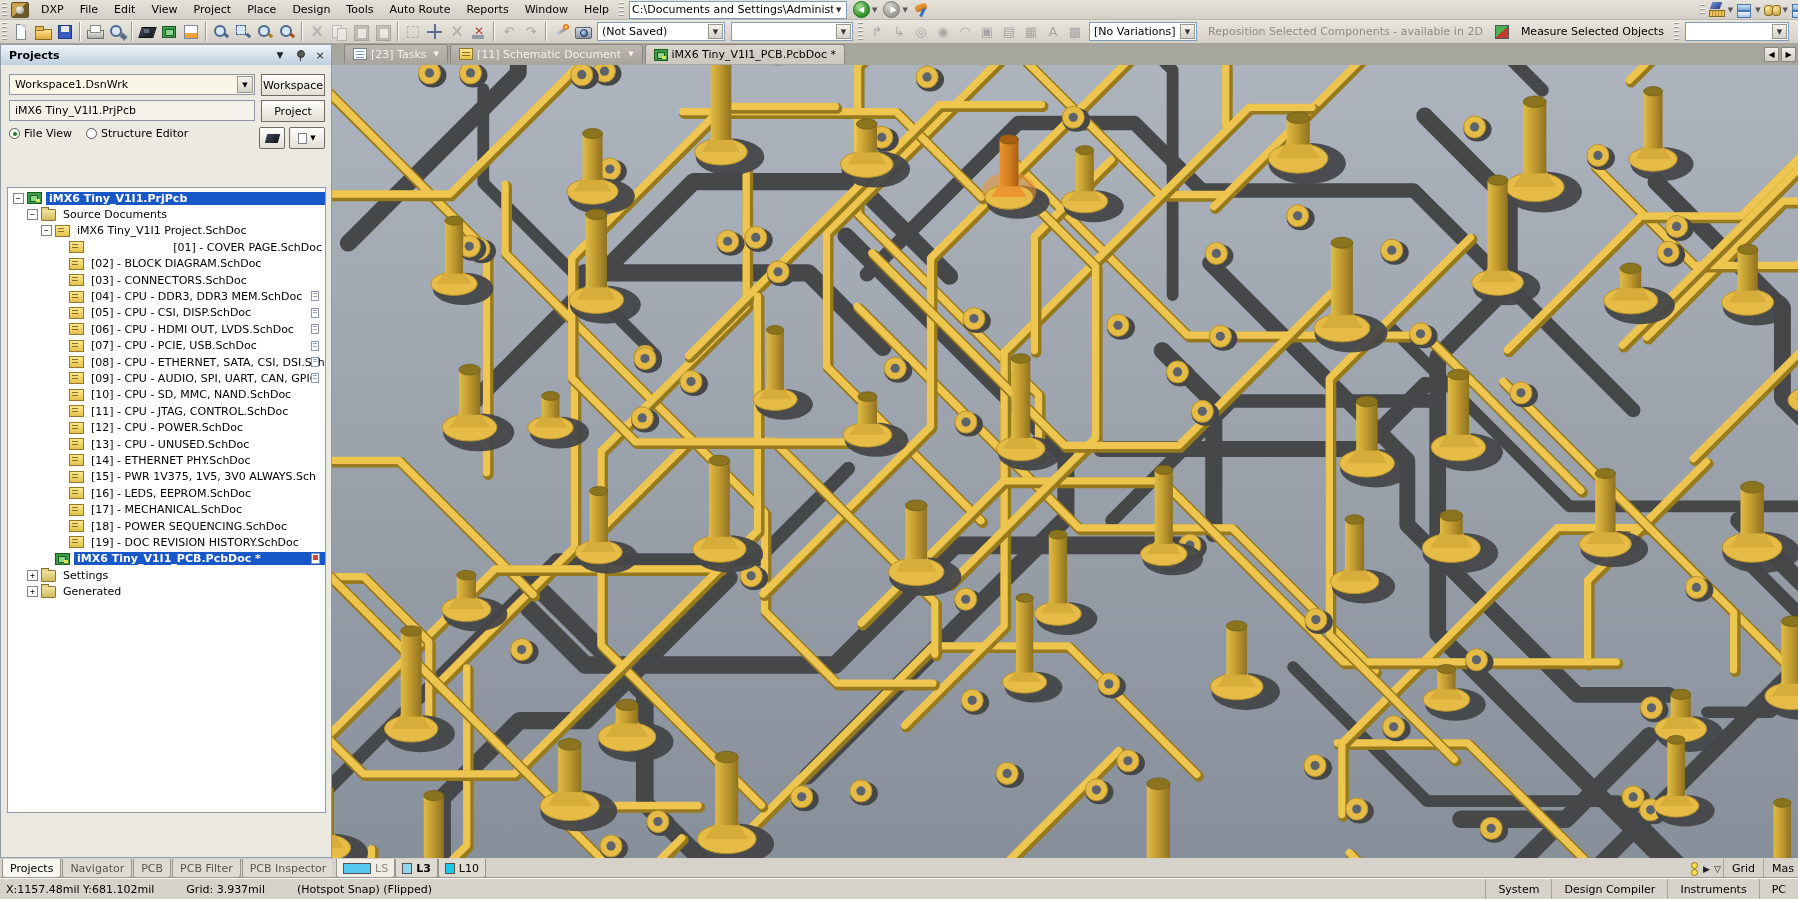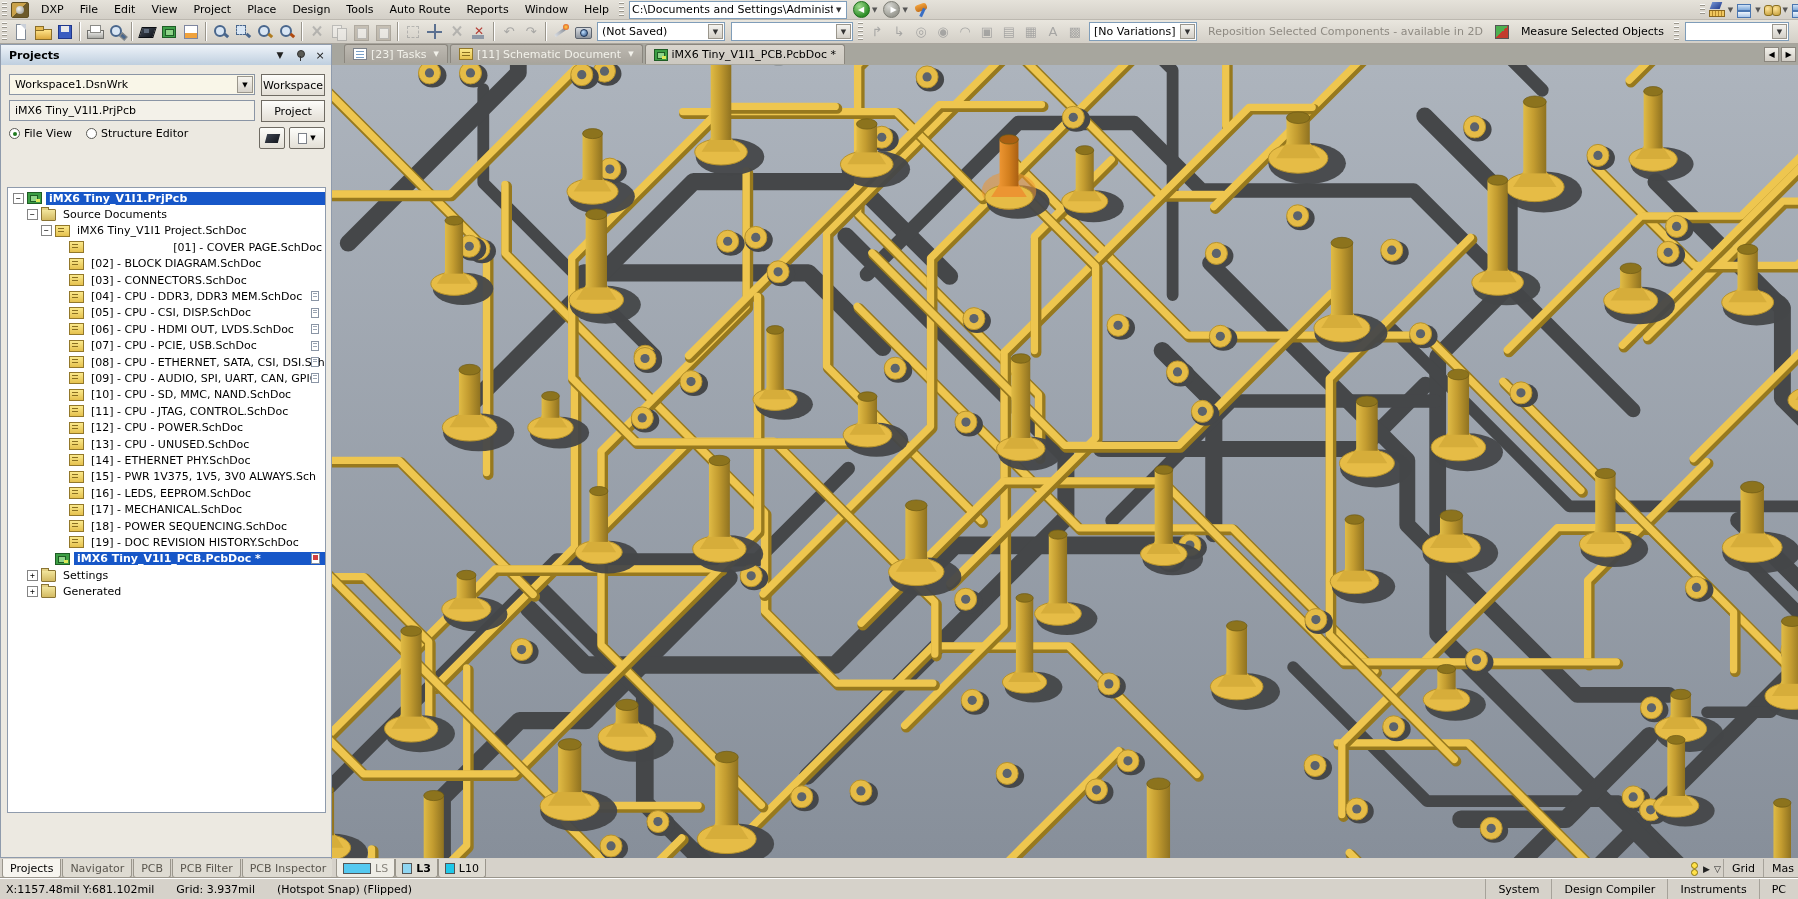--- a/index.html
+++ b/index.html
@@ -194,21 +194,21 @@
   .snapdots::before,.snapdots::after{content:"";position:absolute;left:2px;width:5px;height:5px;border-radius:50%;
     background:#ffe14a;border:1px solid #8a7410}
   .snapdots::before{top:0}.snapdots::after{top:7px}
   .lr-glyph{font-size:9px;color:#222;padding:0 2px}
   .lr-item{display:flex;align-items:center;padding:0 8px;border-left:1px solid #a6a29a;height:100%;white-space:nowrap}
 
   
   #status-bar{position:absolute;left:0;top:878px;width:1798px;height:21px;background:#d6d2ca;
     border-top:1px solid #fff;box-shadow:0 -1px 0 #9a968c;display:flex;align-items:center;overflow:hidden}
   #status-left{display:flex;align-items:center;gap:0;padding-left:6px;white-space:nowrap}
-  #status-left span{margin-right:22px}
+  #status-left span{margin-right:32px}
   #status-right{margin-left:auto;display:flex;align-items:stretch;height:100%}
   .spanel{display:flex;align-items:center;padding:0 12px;border-left:1px solid #a6a29a;white-space:nowrap}
 </style>
 </head>
 <body>
 
 <div id="menubar">
   <div class="grip"></div>
   <div class="dxp-logo"></div>
   <div id="menu-items" style="display:flex">

